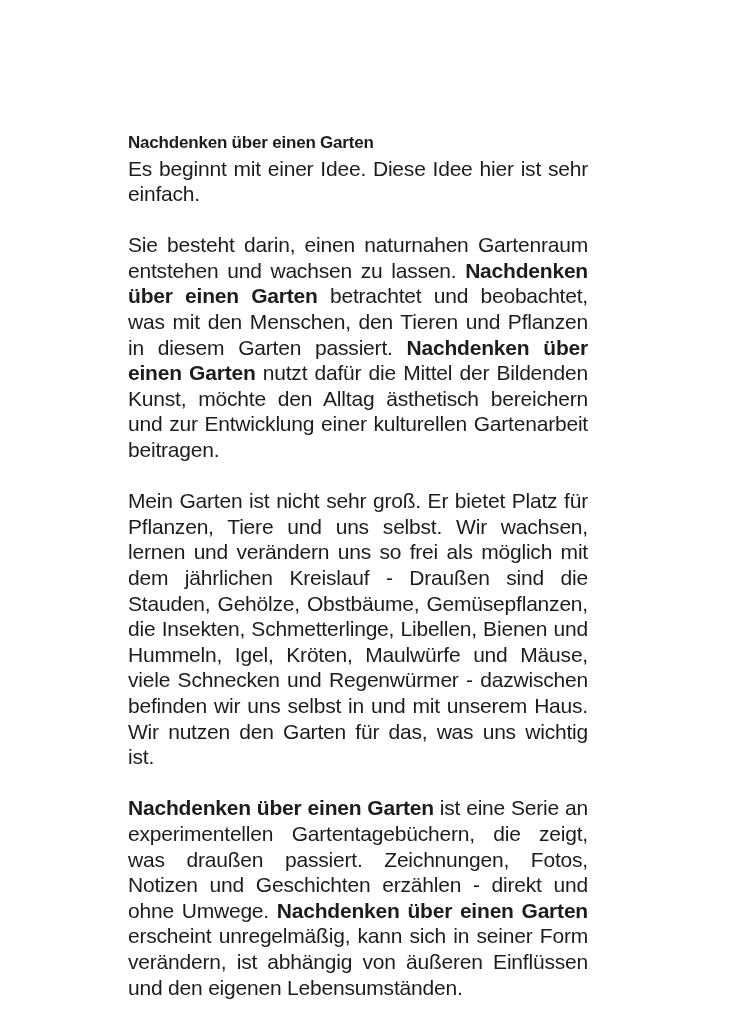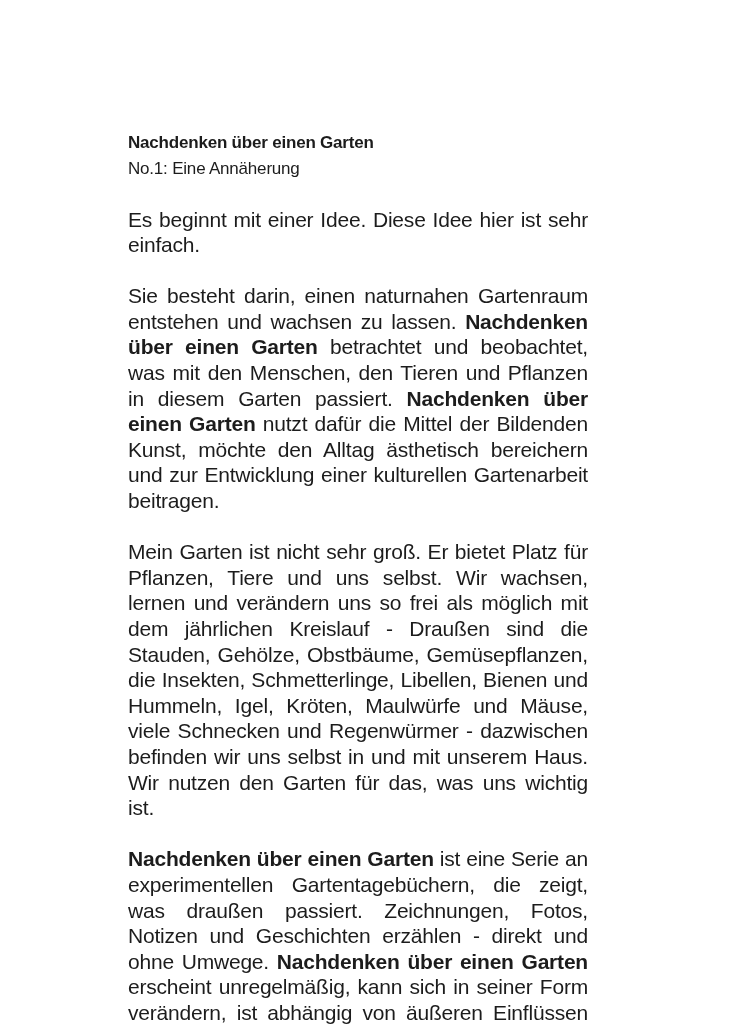--- a/index.html
+++ b/index.html
@@ -47,21 +47,20 @@
   .para .bold {
     font-weight: 700;
   }
 </style>
 </head>
 <body>
 
 <div class="page">
   <div class="content">
     <h1 class="doc-title">Nachdenken über einen Garten</h1>
-    <div class="doc-subtitle">No.1: Eine Annäherung</div>
     <div>
         <p class="para"><span class="">Es beginnt mit einer Idee. Diese Idee hier ist sehr einfach.</span></p>
         <p class="para"><span class="">Sie besteht darin, einen naturnahen Gartenraum entstehen und wachsen zu lassen. </span><span class="bold">Nachdenken über einen Garten</span><span class=""> betrachtet und beobachtet, was mit den Menschen, den Tieren und Pflanzen in diesem Garten passiert. </span><span class="bold">Nachdenken über einen Garten</span><span class=""> nutzt dafür die Mittel der Bildenden Kunst, möchte den Alltag ästhetisch bereichern und zur Entwicklung einer kulturellen Gartenarbeit beitragen.</span></p>
         <p class="para"><span class="">Mein Garten ist nicht sehr groß. Er bietet Platz für Pflanzen, Tiere und uns selbst. Wir wachsen, lernen und verändern uns so frei als möglich mit dem jährlichen Kreislauf - Draußen sind die Stauden, Gehölze, Obstbäume, Gemüsepflanzen, die Insekten, Schmetterlinge, Libellen, Bienen und Hummeln, Igel, Kröten, Maulwürfe und Mäuse, viele Schnecken und Regenwürmer - dazwischen befinden wir uns selbst in und mit unserem Haus. Wir nutzen den Garten für das, was uns wichtig ist.</span></p>
         <p class="para"><span class="bold">Nachdenken über einen Garten</span><span class=""> ist eine Serie an experimentellen Gartentagebüchern, die zeigt, was draußen passiert. Zeichnungen, Fotos, Notizen und Geschichten erzählen - direkt und ohne Umwege. </span><span class="bold">Nachdenken über einen Garten</span><span class=""> erscheint unregelmäßig, kann sich in seiner Form verändern, ist abhängig von äußeren Einflüssen und den eigenen Lebensumständen.</span></p>
       </div>
   </div>
 </div>
 
 </body></html>

